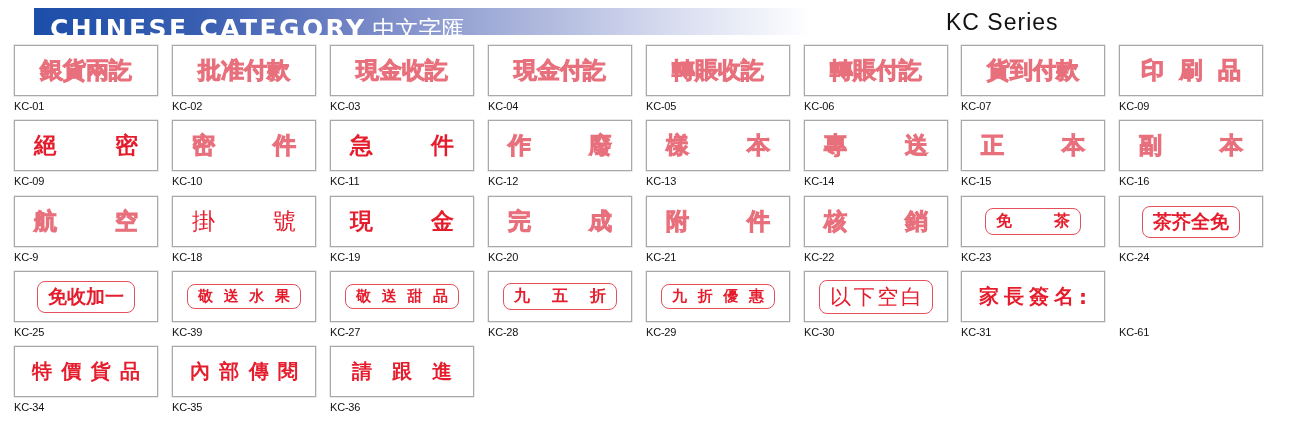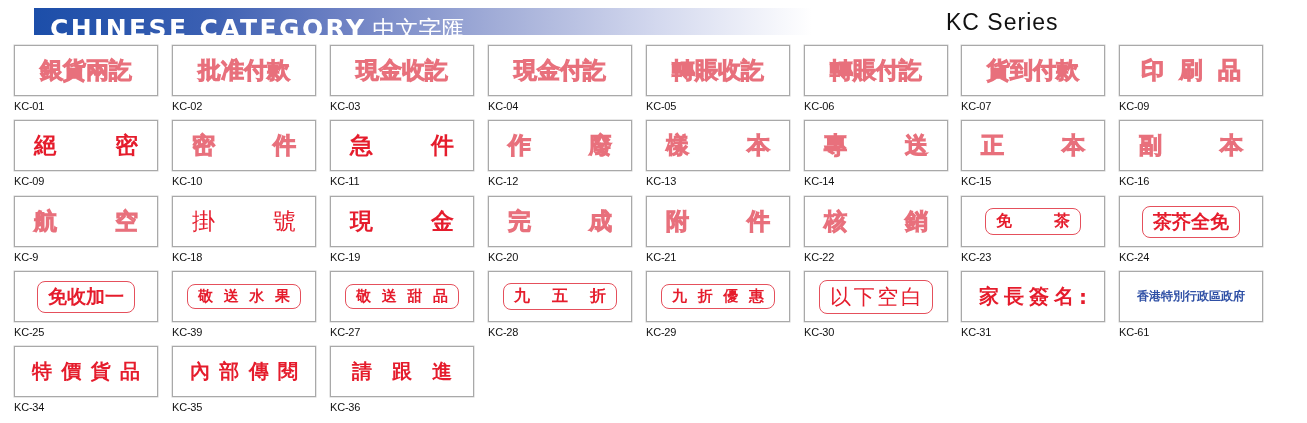--- a/index.html
+++ b/index.html
@@ -364,23 +364,20 @@
           <span>家</span>
           <span>長</span>
           <span>簽</span>
           <span>名</span>
           <span>:</span>
         </div>
       </div>
       <div class="code">KC-31</div>
     </div>
     <div class="cell" style="left: 1119px; top: 271px;">
-      <div class="stamp-box">
-        <div class="stamp-text blue">香港特別行政區政府</div>
-      </div>
       <div class="code">KC-61</div>
     </div>
     <div class="cell" style="left: 14px; top: 346px;">
       <div class="stamp-box">
         <div class="stamp-text solid" style="width: 108px; font-size: 20px;">
           <span>特</span>
           <span>價</span>
           <span>貨</span>
           <span>品</span>
         </div>

